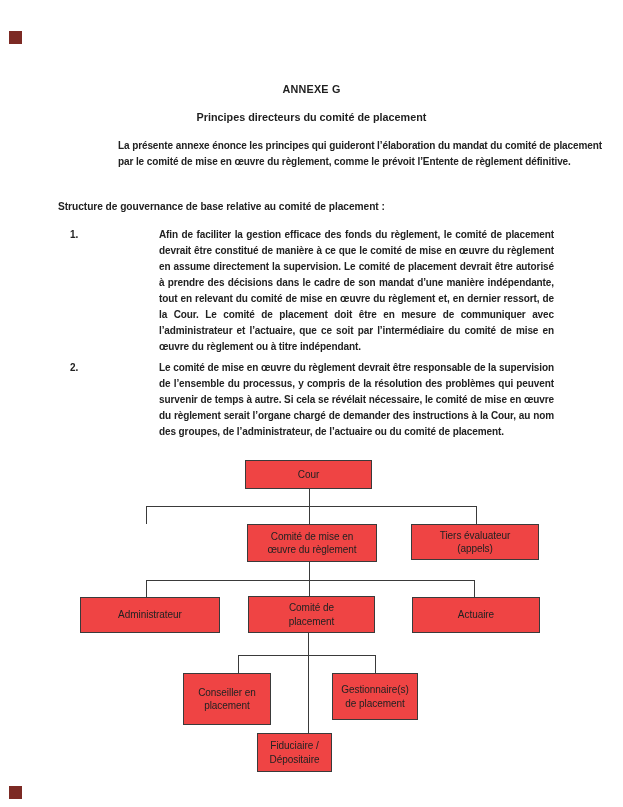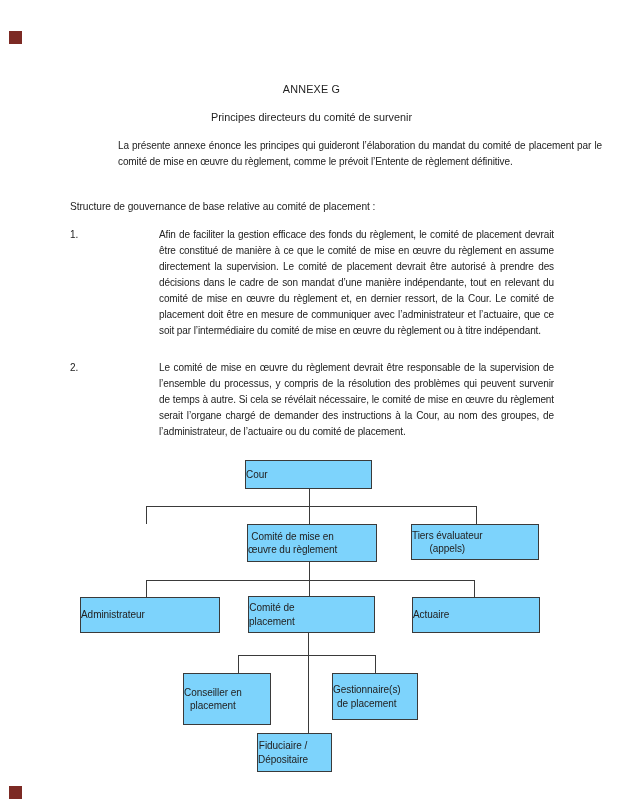--- a/index.html
+++ b/index.html
@@ -4,42 +4,42 @@
 <style>
   html,body{margin:0;padding:0;background:#ffffff;}
   #page{
     position:relative;
     width:623px;height:807px;
     background:#ffffff;
     font-family:"Liberation Sans","DejaVu Sans",sans-serif;
     color:#1f1f1f;
     overflow:hidden;
   }
-  .abs{position:absolute;}
+  .abs{position:absolute;font-weight:bold;}
   .centered{left:0;width:623px;text-align:center;}
   .doc-title{font-size:10.8px;letter-spacing:.2px;}
   .doc-subtitle{font-size:10.8px;}
   .bodytext{
     font-size:10px;line-height:16px;letter-spacing:-0.1px;
     text-align:justify;color:#222222;margin-left:48px;
   }
   #intro{left:70px;width:484px;top:138px;}
-  #section-heading{left:70px;top:201px;font-size:10.2px;color:#222222;letter-spacing:-0.05px;}
+  #section-heading{left:58px;top:201px;font-size:10.2px;color:#222222;letter-spacing:-0.05px;}
   .list-item{left:70px;width:484px;display:flex;}
   .list-num{flex:0 0 41px;font-size:10px;line-height:16px;color:#222222;}
   .list-text{flex:1 1 auto;}
   #item1{top:227px;}
   #item2{top:360px;}
 
   
   .obox{
     position:absolute;
     border:1.4px solid #3a3a3a;
-    background:#7dd3fc;
-    display:flex;align-items:center;justify-content:flex-start;
+    background:#ef4444;
+    display:flex;align-items:center;justify-content:center;
     box-sizing:border-box;
   }
   .olabel{
     font-size:10px;line-height:13.5px;color:#222222;
     text-align:center;white-space:pre-line;letter-spacing:-0.05px;
   }
   .hline,.vline{position:absolute;background:#3a3a3a;}
   .hline{height:1.4px;}
   .vline{width:1.4px;}
 
@@ -52,21 +52,21 @@
 </style>
 </head>
 <body>
 
 <div id="page">
 
   <div id="mark-top" class="scan-mark"></div>
   <div id="mark-bottom" class="scan-mark"></div>
 
   <div class="abs centered doc-title" style="top:83px">ANNEXE G</div>
-  <div class="abs centered doc-subtitle" style="top:111px">Principes directeurs du comité de survenir</div>
+  <div class="abs centered doc-subtitle" style="top:111px">Principes directeurs du comité de placement</div>
 
   <div id="intro" class="abs bodytext">La présente annexe énonce les principes qui guideront l’élaboration du mandat du comité de placement par le comité de mise en œuvre du règlement, comme le prévoit l’Entente de règlement définitive.</div>
 
   <div id="section-heading" class="abs">Structure de gouvernance de base relative au comité de placement :</div>
 
   <div id="item1" class="abs list-item">
     <div class="list-num">1.</div>
     <div class="list-text bodytext">Afin de faciliter la gestion efficace des fonds du règlement, le comité de placement devrait être constitué de manière à ce que le comité de mise en œuvre du règlement en assume directement la supervision. Le comité de placement devrait être autorisé à prendre des décisions dans le cadre de son mandat d’une manière indépendante, tout en relevant du comité de mise en œuvre du règlement et, en dernier ressort, de la Cour. Le comité de placement doit être en mesure de communiquer avec l’administrateur et l’actuaire, que ce soit par l’intermédiaire du comité de mise en œuvre du règlement ou à titre indépendant.</div>
   </div>
   <div id="item2" class="abs list-item">

